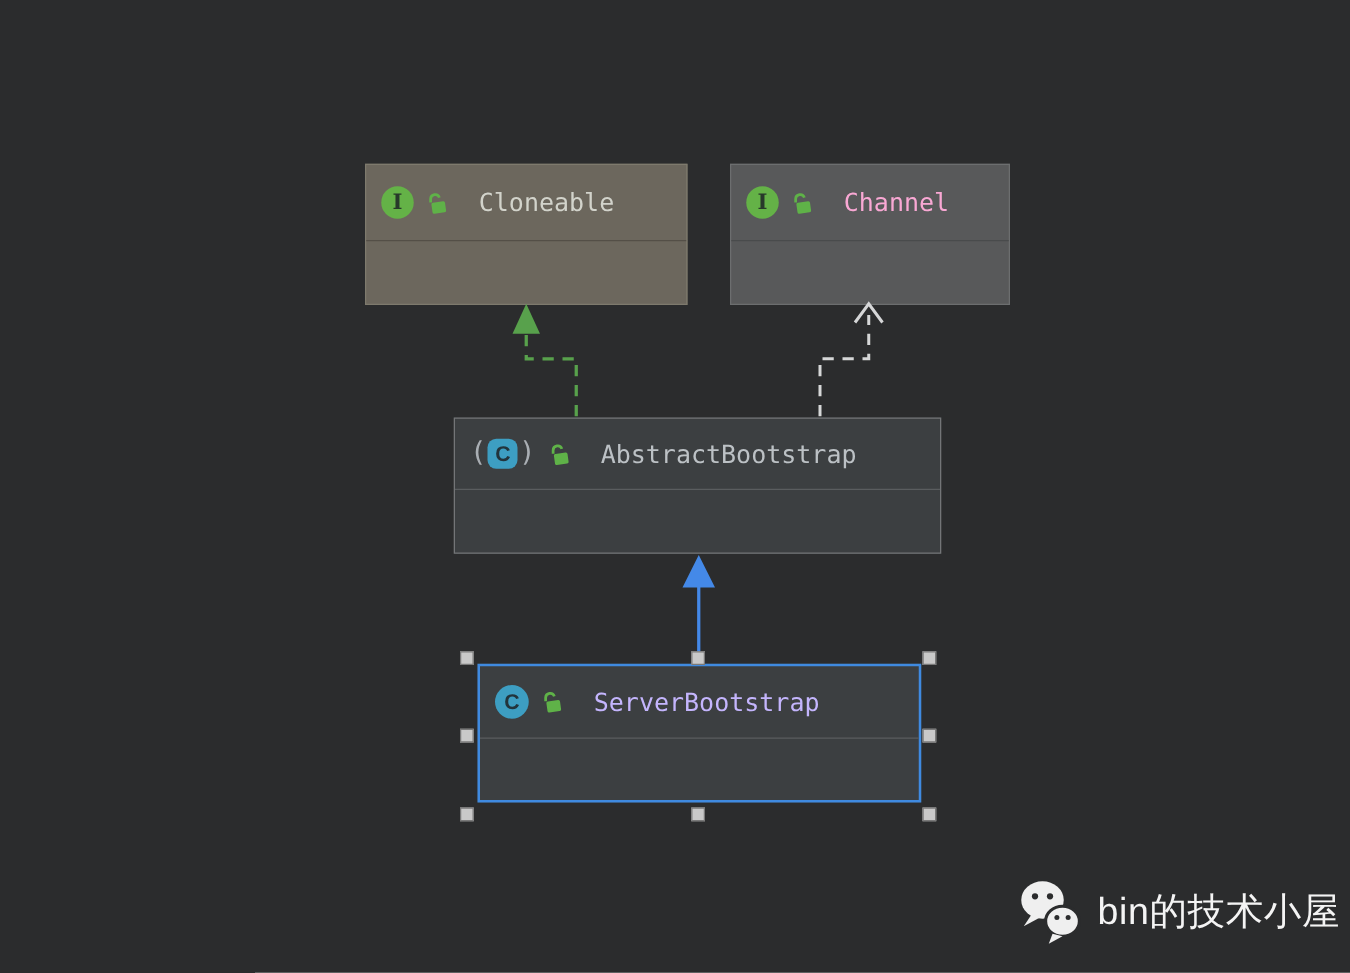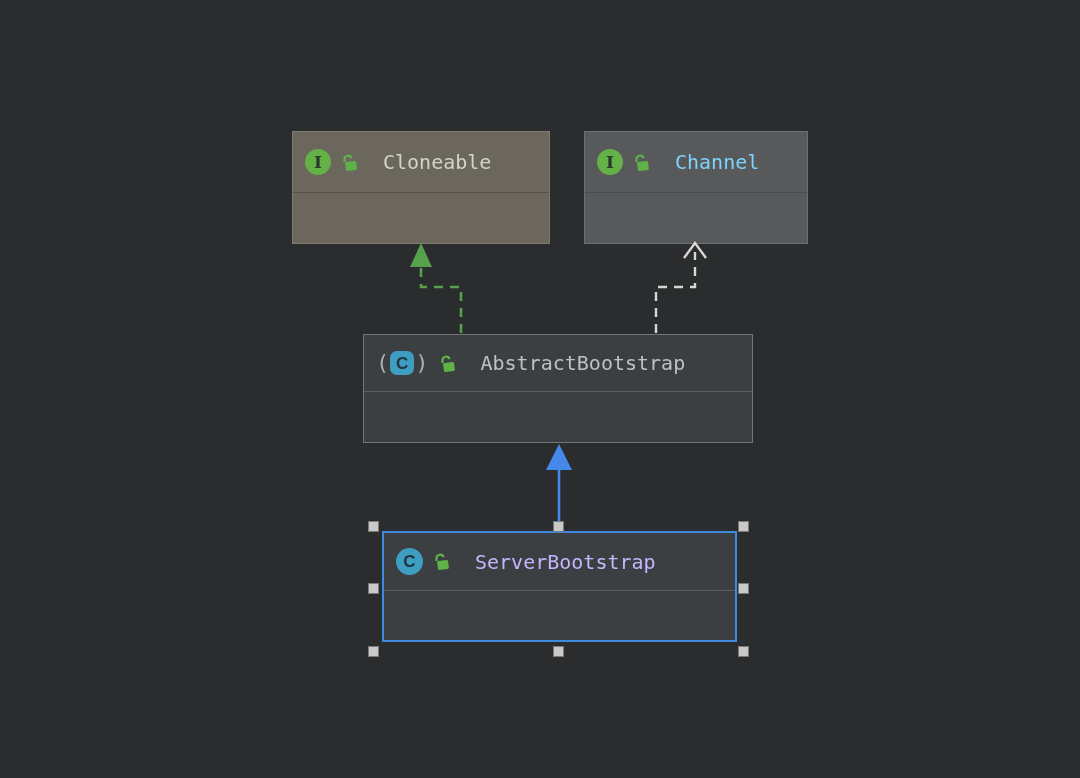--- a/index.html
+++ b/index.html
@@ -16,21 +16,21 @@
   .node-cloneable { left:292px; top:131px; width:258px; height:113px;
                     background:#6c675d; border:1px solid #7e7a6d; }
   .node-cloneable .node-header { height:60px; }
   .node-cloneable .node-body { border-top:1px solid #544f47; }
   .node-cloneable .node-label { color:#d2d3cb; }
 
   .node-channel { left:584px; top:131px; width:224px; height:113px;
                   background:#58595a; border:1px solid #6c6e6f; }
   .node-channel .node-header { height:60px; }
   .node-channel .node-body { border-top:1px solid #494b4c; }
-  .node-channel .node-label { color:#7dd3fc; }
+  .node-channel .node-label { color:#f9a8d4; }
 
   .node-abstractbootstrap { left:363px; top:334px; width:390px; height:109px;
                             background:#3c3f41; border:1px solid #737577; }
   .node-abstractbootstrap .node-header { height:56px; }
   .node-abstractbootstrap .node-body { border-top:1px solid #5a5d5f; }
   .node-abstractbootstrap .node-label { color:#bcc1c5; }
 
   .node-serverbootstrap { left:382px; top:531px; width:355px; height:111px;
                           background:#3c3f41; border:2px solid #3f8ae0; }
   .node-serverbootstrap .node-header { height:57px; }
@@ -148,14 +148,27 @@
 
   <div class="handle" style="left:368px; top:521px;"></div>
   <div class="handle" style="left:553px; top:521px;"></div>
   <div class="handle" style="left:738px; top:521px;"></div>
   <div class="handle" style="left:368px; top:583px;"></div>
   <div class="handle" style="left:738px; top:583px;"></div>
   <div class="handle" style="left:368px; top:646px;"></div>
   <div class="handle" style="left:553px; top:646px;"></div>
   <div class="handle" style="left:738px; top:646px;"></div>
 
+  <div class="watermark">
+    <svg width="52" height="54" viewBox="0 0 52 54">
+      <ellipse cx="20" cy="18" rx="17" ry="15" fill="#efefef"></ellipse>
+      <polygon points="11,30 5,39 18,32" fill="#efefef"></polygon>
+      <circle cx="14" cy="15" r="2.5" fill="#2b2c2d"></circle>
+      <circle cx="26" cy="15" r="2.5" fill="#2b2c2d"></circle>
+      <ellipse cx="36" cy="35" rx="13.5" ry="12" fill="#efefef" stroke="#2b2c2d" stroke-width="2.5"></ellipse>
+      <polygon points="28,45 25,53 36,47" fill="#efefef"></polygon>
+      <circle cx="31.5" cy="32" r="2" fill="#2b2c2d"></circle>
+      <circle cx="40.5" cy="32" r="2" fill="#2b2c2d"></circle>
+    </svg>
+    <span class="watermark-text">bin的技术小屋</span>
+  </div>
 
 </div>
 
 </body></html>

